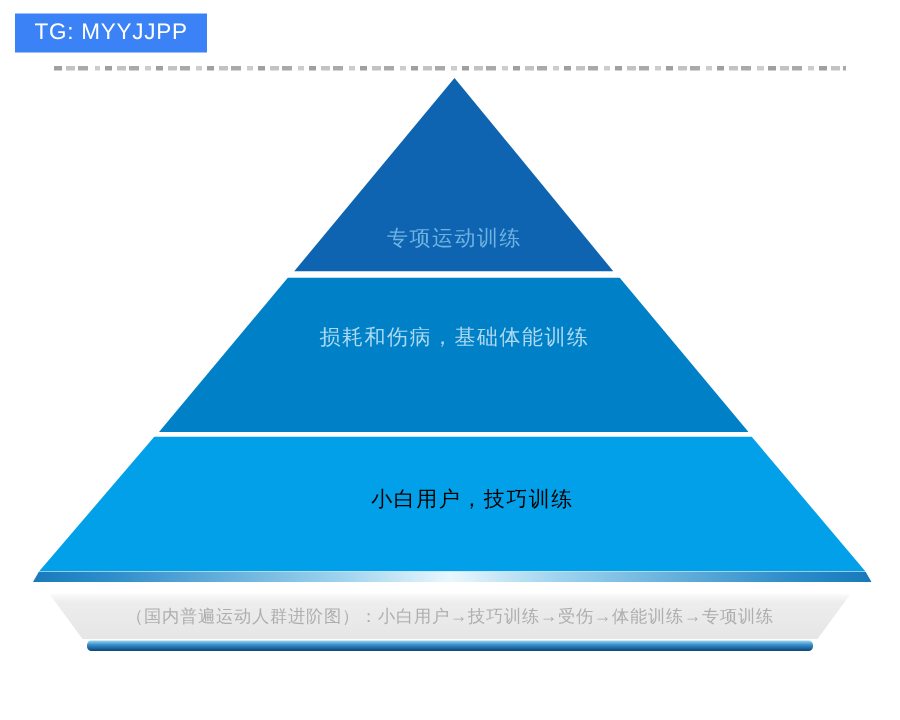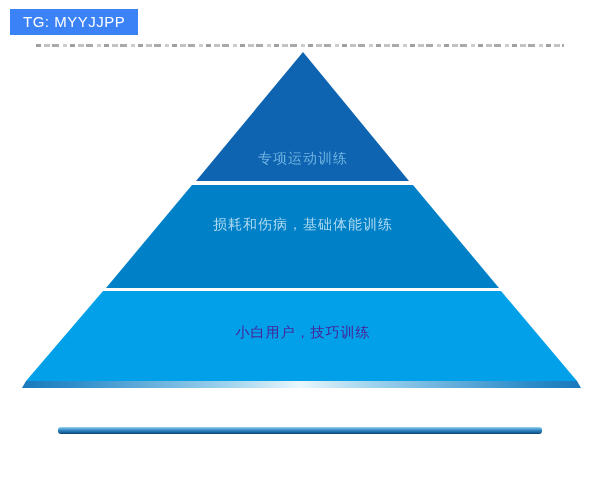--- a/index.html
+++ b/index.html
@@ -88,22 +88,25 @@
 
   <div class="tier tier-1" style="background: rgb(14, 100, 176);">
     <span class="tier-label" style="color: rgb(111, 179, 226);">专项运动训练</span>
   </div>
 
   <div class="tier tier-2" style="background: rgb(0, 129, 199);">
     <span class="tier-label" style="color: rgb(174, 217, 241);">损耗和伤病，基础体能训练</span>
   </div>
 
   <div class="tier tier-3" style="background: rgb(2, 160, 232);">
-    <span class="tier-label" style="color: #4c1d95;">小白用户，技巧训练</span>
+    <span class="tier-label" style="color: #000000; margin-left: 12px;">小白用户，技巧训练</span>
   </div>
 
   <div class="bottom-slab"></div>
 
+  <div class="base-plinth">
+    <span class="base-caption">（国内普遍运动人群进阶图）：小白用户→技巧训练→受伤→体能训练→专项训练</span>
+  </div>
 
   <div class="base-bar"></div>
 
 
 </div>
 
 </body></html>

